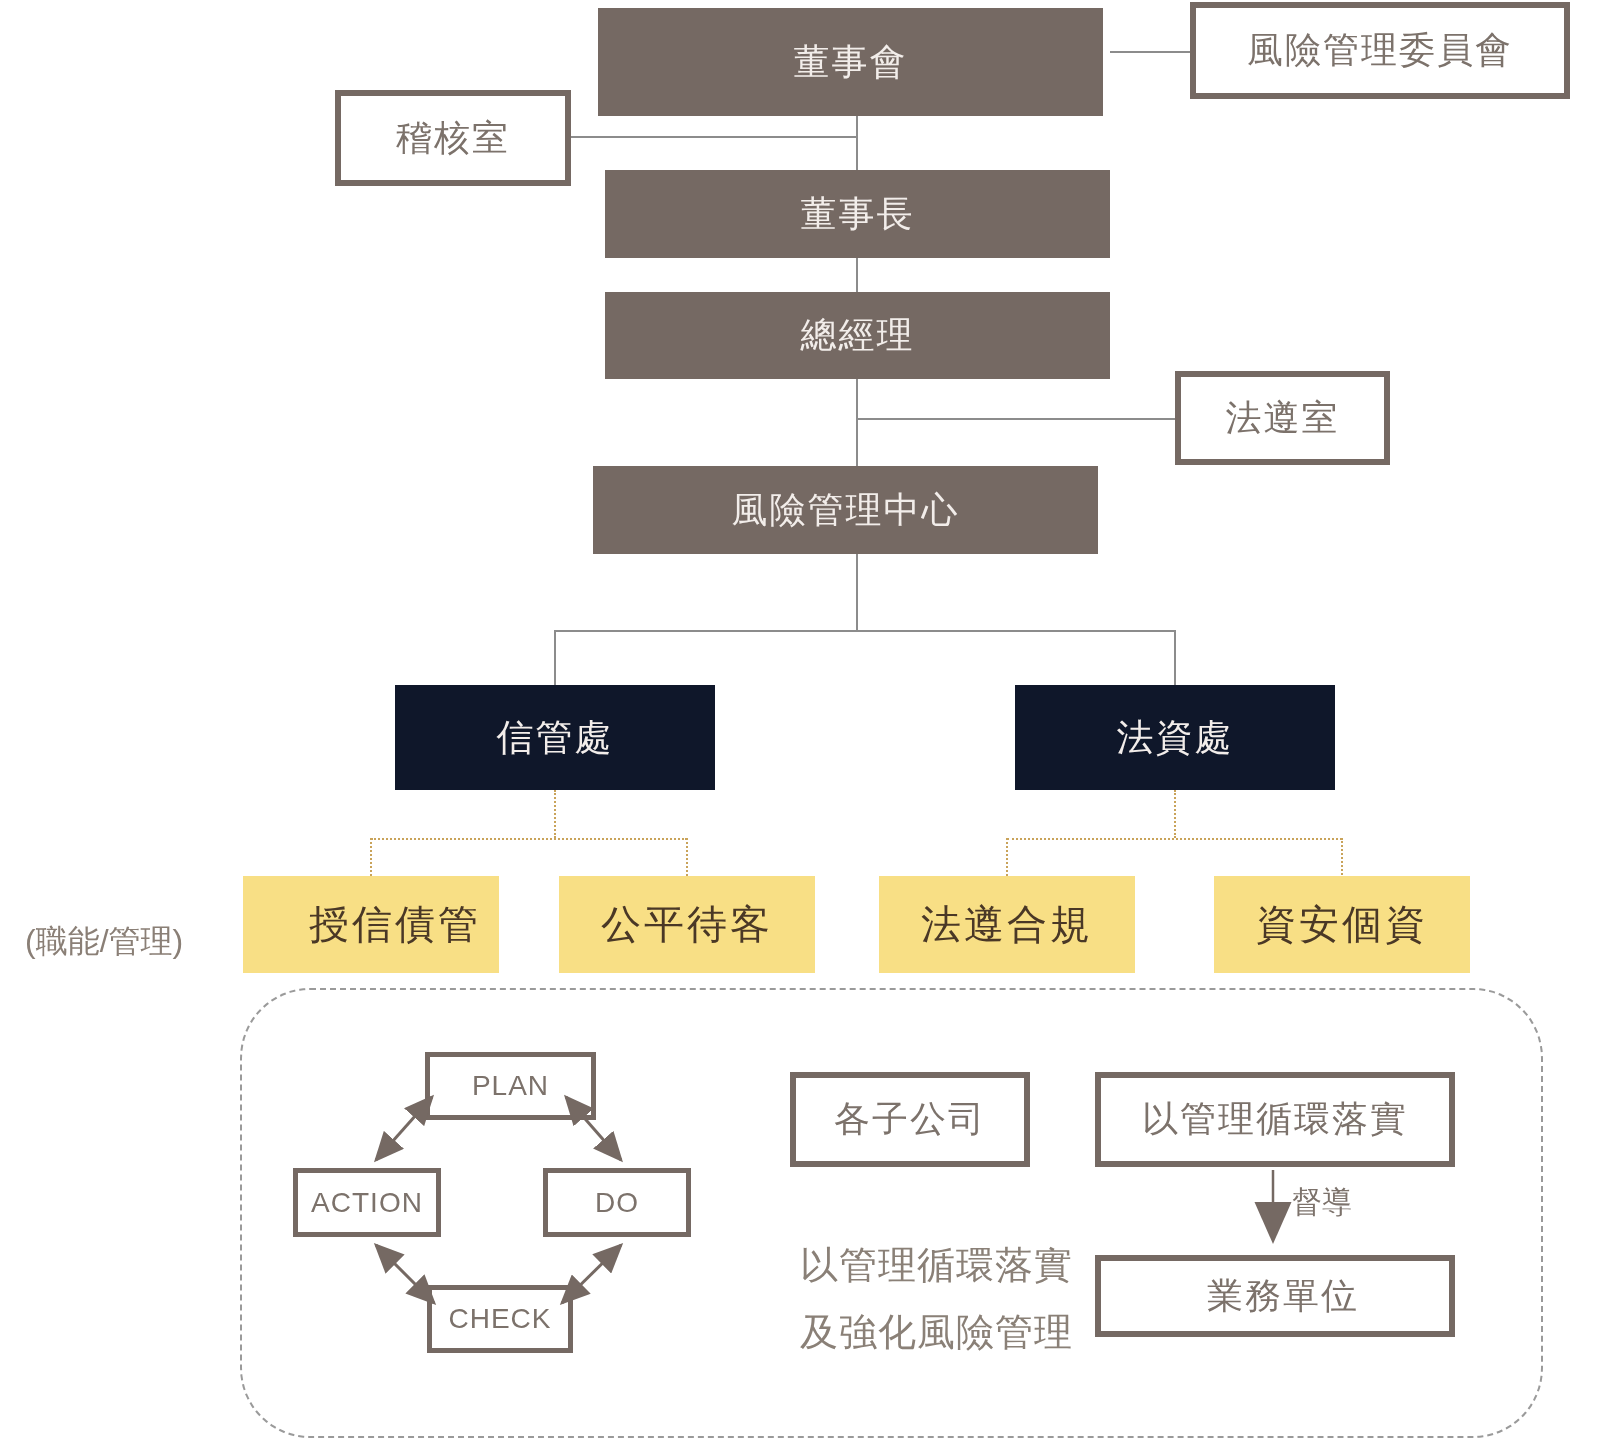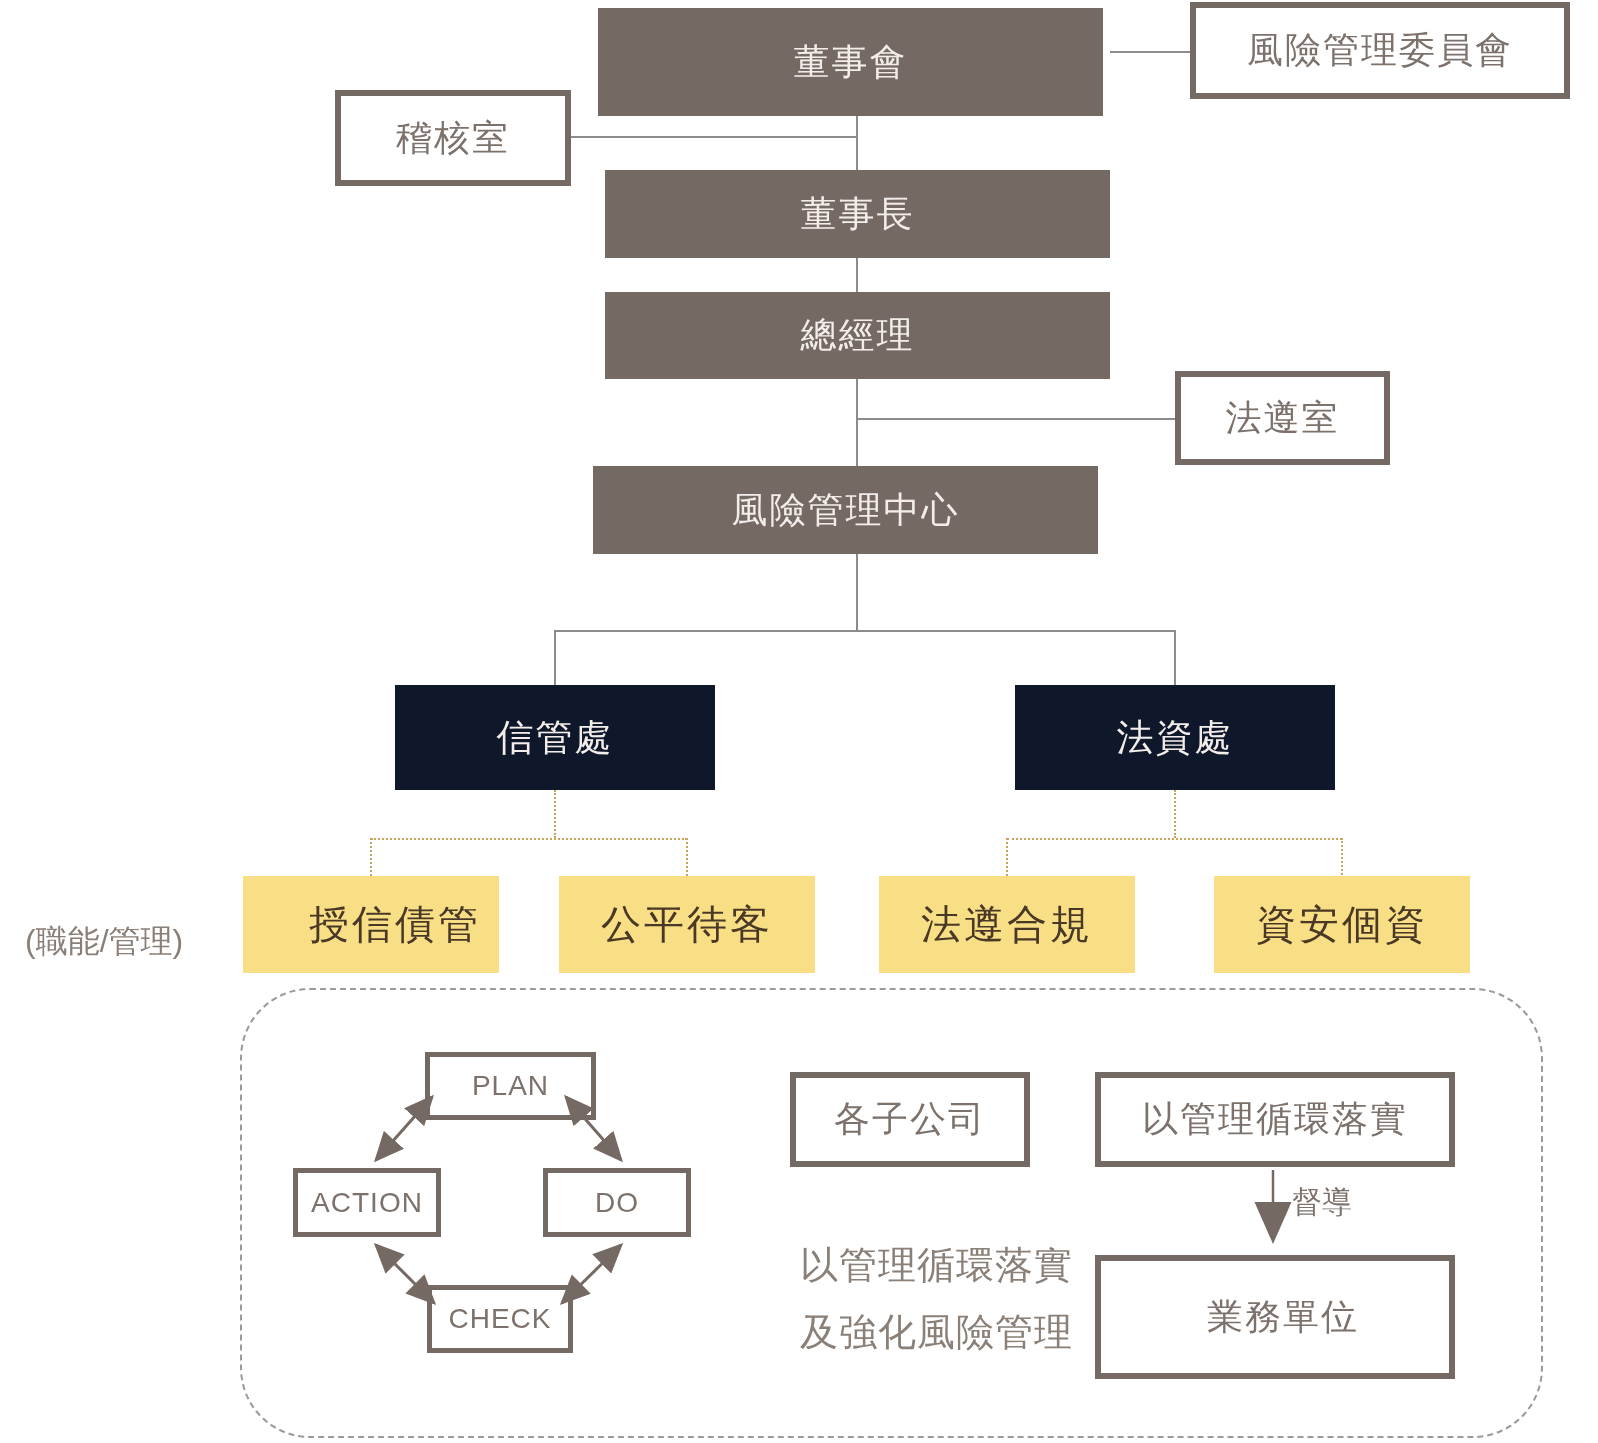--- a/index.html
+++ b/index.html
@@ -136,21 +136,21 @@
     <span>CHECK</span>
   </div>
 
   <div class="box outline-box" style="left:790px;top:1072px;width:240px;height:95px;">
     <span>各子公司</span>
   </div>
   <div class="box outline-box" style="left:1095px;top:1072px;width:360px;height:95px;">
     <span>以管理循環落實</span>
   </div>
   <div class="small-label" style="left:1292px;top:1182px;">督導</div>
-  <div class="box outline-box" style="left:1095px;top:1255px;width:360px;height:124px;padding-left:16px;">
+  <div class="box outline-box" style="left:1095px;top:1255px;width:360px;height:82px;padding-left:16px;">
     <span>業務單位</span>
   </div>
   <div class="caption" style="left:800px;top:1240px;">以管理循環落實</div>
   <div class="caption" style="left:800px;top:1307px;">及強化風險管理</div>
 
   <svg class="overlay" width="1598" height="1443" viewBox="0 0 1598 1443">
     <defs>
       <marker id="ah-end" markerWidth="10" markerHeight="9" refX="9" refY="4.5" orient="auto">
         <path d="M0,0 L10,4.5 L0,9 z" fill="#756963"></path>
       </marker>

